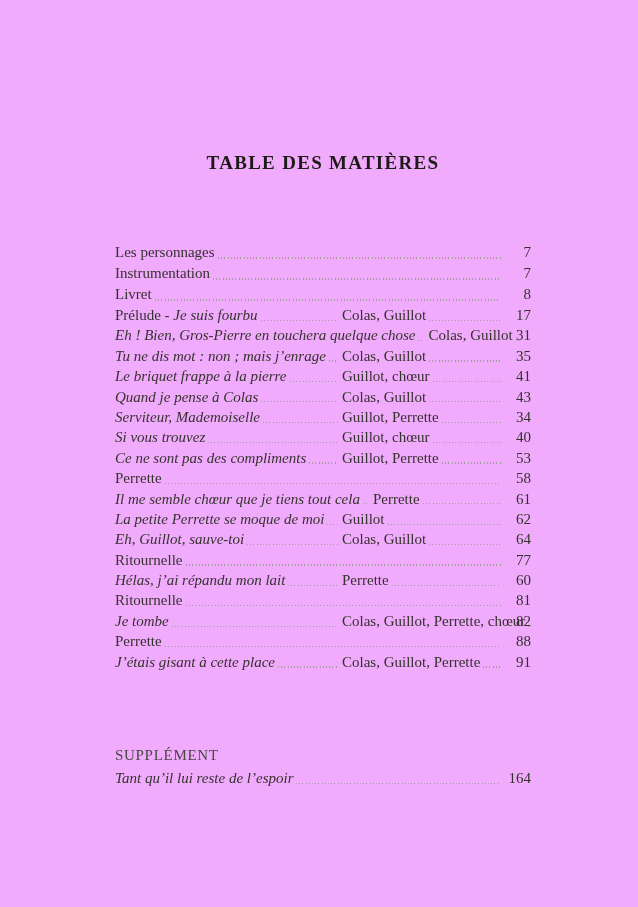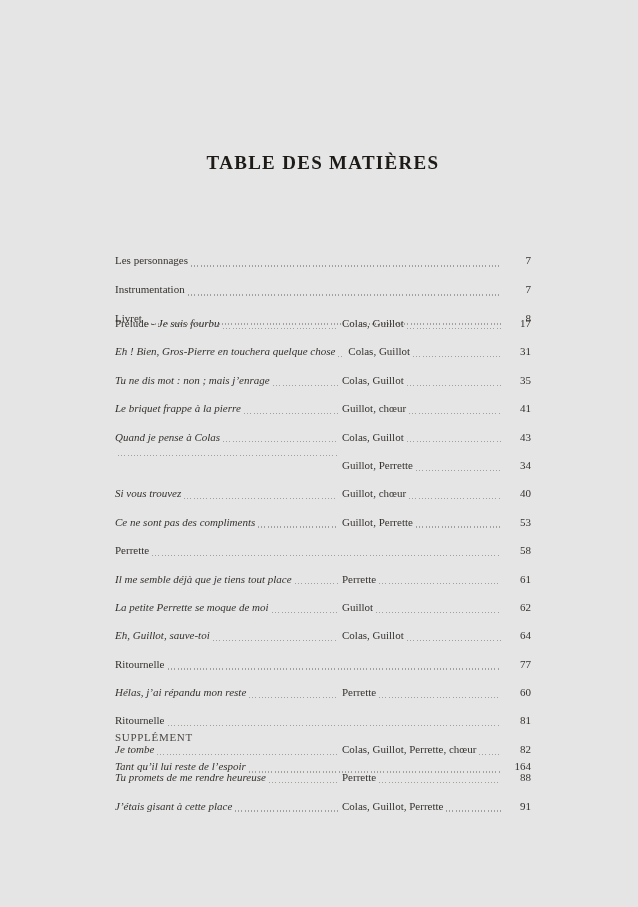--- a/index.html
+++ b/index.html
@@ -4,21 +4,21 @@
 <style>
   html, body {
     margin: 0;
     padding: 0;
     background: #ffffff;
   }
   .sheet {
     position: relative;
     width: 638px;
     height: 907px;
-    background: #e5e5e5;
+    background: #f0abfc;
     font-family: "Liberation Serif", serif;
     color: #36322e;
     overflow: hidden;
   }
   .doc-title {
     position: absolute;
     top: 152px;
     left: 115px;
     width: 416px;
     margin: 0;
@@ -33,25 +33,24 @@
     position: absolute;
     left: 115px;
     width: 416px;
   }
   .block-front { top: 242px; }
   .block-pieces { top: 305px; }
   .block-supp { top: 727px; }
 
   .row {
     display: flex;
-    align-items: flex-start;
+    align-items: flex-end;
     height: 21px;
     line-height: 21px;
-    font-size: 11px;
-    margin-top: 8px;
+    font-size: 15px;
   }
   .block-pieces .row { height: 20.4px; line-height: 20.4px; }
 
   .col-title {
     display: flex;
     min-width: 227px;
     flex: 0 0 auto;
   }
   .col-title.wide {
     flex: 1 1 auto;
@@ -79,25 +78,26 @@
     height: 1.2px;
     margin: 0 4px 4.5px 3px;
     background-image: repeating-linear-gradient(
       to right,
       #a3a09c 0, #a3a09c 1px,
       transparent 1px, transparent 3.2px
     );
   }
 
   .supp-heading {
-    font-size: 11px;
+    font-size: 15px;
     line-height: 21px;
     letter-spacing: 0.7px;
     color: #4c4844;
     margin-bottom: 1.5px;
+    margin-top: 18px;
   }
 </style>
 </head>
 <body>
 
 <div class="sheet">
   <h1 class="doc-title">TABLE DES MATIÈRES</h1>
   <div class="block block-front" id="front-matter-list">
       <div class="row">
         <div class="col-title wide">
@@ -172,20 +172,21 @@
           <span class="leader"></span>
         </div>
         <div class="col-perf">
           <span class="perf">Colas, Guillot</span>
           <span class="leader"></span>
         </div>
         <div class="col-page">43</div>
       </div>
       <div class="row">
         <div class="col-title">
+          <span class="tt"><span class="it">Serviteur, Mademoiselle</span></span>
           <span class="leader"></span>
         </div>
         <div class="col-perf">
           <span class="perf">Guillot, Perrette</span>
           <span class="leader"></span>
         </div>
         <div class="col-page">34</div>
       </div>
       <div class="row">
         <div class="col-title">
@@ -211,21 +212,21 @@
       </div>
       <div class="row">
         <div class="col-perf">
           <span class="perf">Perrette</span>
           <span class="leader"></span>
         </div>
         <div class="col-page">58</div>
       </div>
       <div class="row">
         <div class="col-title">
-          <span class="tt"><span class="it">Il me semble déjà que je tiens tout place</span></span>
+          <span class="tt"><span class="it">Il me semble chœur que je tiens tout cela</span></span>
           <span class="leader"></span>
         </div>
         <div class="col-perf">
           <span class="perf">Perrette</span>
           <span class="leader"></span>
         </div>
         <div class="col-page">61</div>
       </div>
       <div class="row">
         <div class="col-title">
@@ -251,21 +252,21 @@
       </div>
       <div class="row">
         <div class="col-title wide">
           <span class="tt"><span class="roman">Ritournelle</span></span>
           <span class="leader"></span>
         </div>
         <div class="col-page">77</div>
       </div>
       <div class="row">
         <div class="col-title">
-          <span class="tt"><span class="it">Hélas, j’ai répandu mon reste</span></span>
+          <span class="tt"><span class="it">Hélas, j’ai répandu mon lait</span></span>
           <span class="leader"></span>
         </div>
         <div class="col-perf">
           <span class="perf">Perrette</span>
           <span class="leader"></span>
         </div>
         <div class="col-page">60</div>
       </div>
       <div class="row">
         <div class="col-title wide">
@@ -279,24 +280,20 @@
           <span class="tt"><span class="it">Je tombe</span></span>
           <span class="leader"></span>
         </div>
         <div class="col-perf">
           <span class="perf">Colas, Guillot, Perrette, chœur</span>
           <span class="leader"></span>
         </div>
         <div class="col-page">82</div>
       </div>
       <div class="row">
-        <div class="col-title">
-          <span class="tt"><span class="it">Tu promets de me rendre heureuse</span></span>
-          <span class="leader"></span>
-        </div>
         <div class="col-perf">
           <span class="perf">Perrette</span>
           <span class="leader"></span>
         </div>
         <div class="col-page">88</div>
       </div>
       <div class="row">
         <div class="col-title">
           <span class="tt"><span class="it">J’étais gisant à cette place</span></span>
           <span class="leader"></span>

